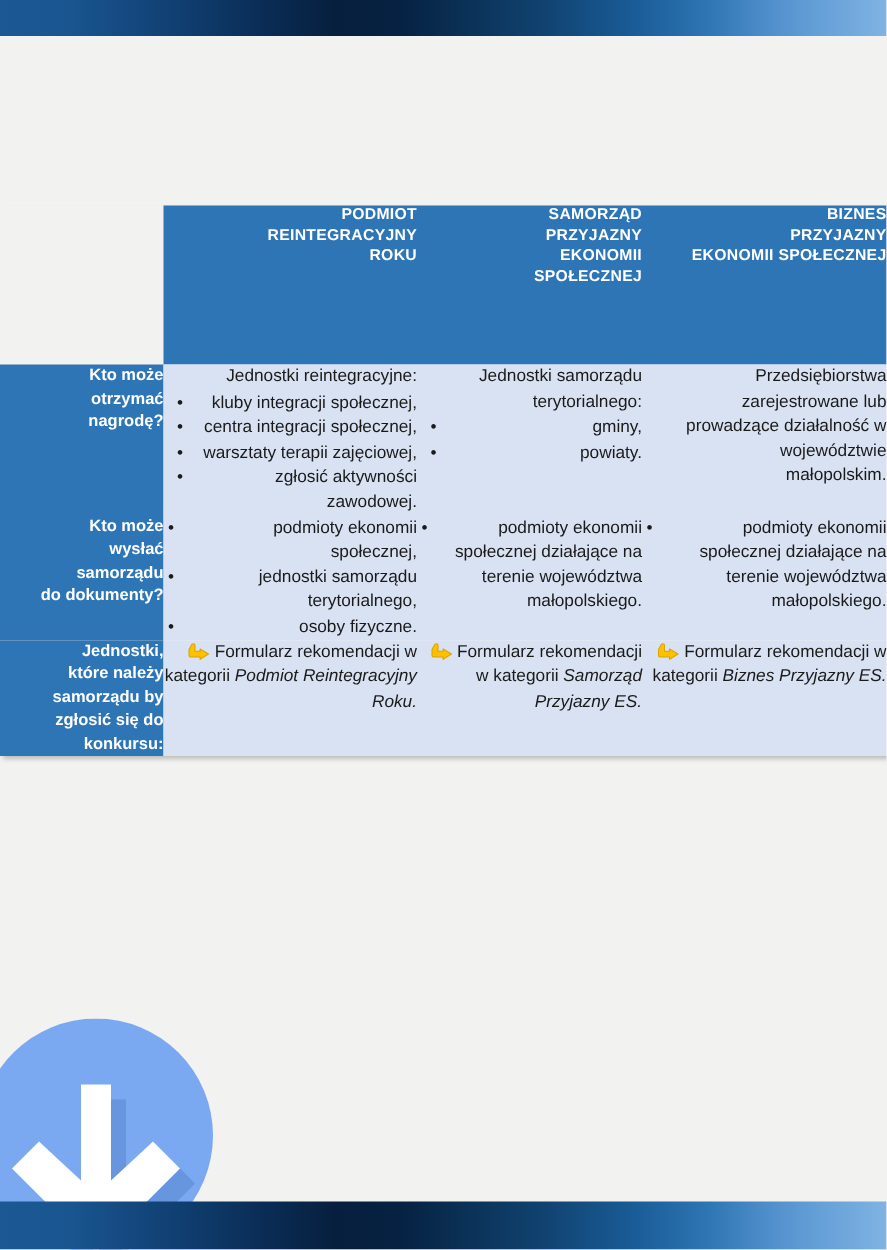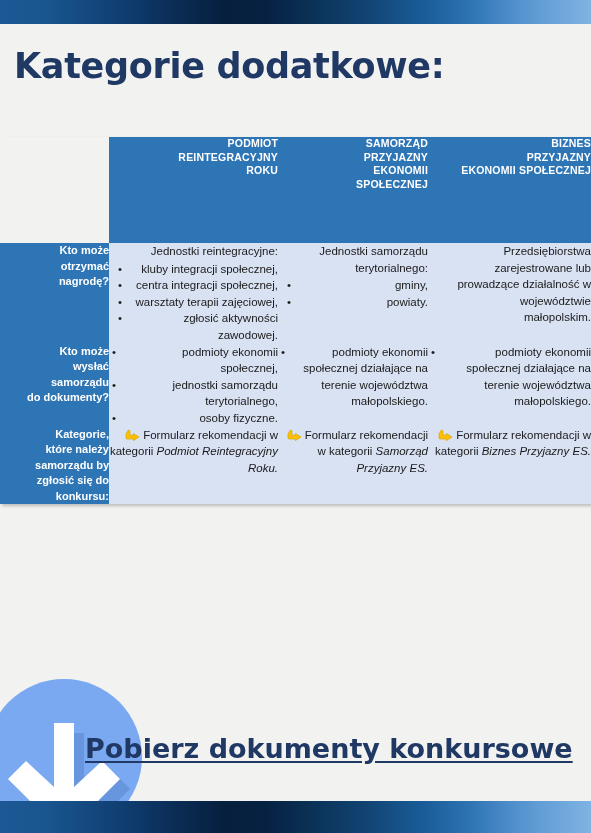--- a/index.html
+++ b/index.html
@@ -189,21 +189,20 @@
     cursor: pointer;
   }
 </style>
 </head>
 <body>
 
 <div id="slide">
 
   <div id="top-banner" class="banner"></div>
 
-  <div id="page-title">Kategorie dodatkowe:</div>
 
   <table id="comparison-table">
     <colgroup>
       <col class="c0">
         <col class="c1">
         <col class="c2">
         <col class="c3">
     </colgroup>
     <tbody>
       <tr>
@@ -274,21 +273,21 @@
         </td>
         <td class="body-cell">
           <ul class="flush">
             <li>podmioty ekonomii społecznej działające na terenie województwa małopolskiego.</li>
           </ul>
         </td>
       </tr>
 
       <tr>
         <td class="rowhead">
-          <span>Kategorie,</span><br>
+          <span>Jednostki,</span><br>
           <span>które należy</span><br>
           <span>samorządu by</span><br>
           <span>zgłosić się do</span><br>
           <span>konkursu:</span>
         </td>
         <td class="body-cell">
           <span class="hand-icon">
             <svg width="15" height="12" viewBox="0 0 15 12">
               <path d="M1 5.0 L1 9.0 Q1 10 2 10 L8.4 10 L8.4 11.6 L14 8.0 L8.4 4.6 L8.4 6.2 L5.0 6.2 L5.0 2.4 Q5.0 1.2 3.9 1.2 Q2.6 1.2 2.3 2.6 Z" fill="#ffc000" stroke="#d9a300" stroke-width="0.7" stroke-linejoin="round"></path>
             </svg>
@@ -313,17 +312,16 @@
   </table>
 
   <div id="download-icon">
     <div class="circle"></div>
     <svg width="156" height="156" viewBox="0 0 156 156">
       <path d="M68 44 L68 108 L40 82 L22 100 L78 156 L134 100 L116 82 L88 108 L88 44 Z" fill="rgba(40,80,150,0.22)" transform="translate(10,10)"></path>
       <path d="M68 44 L68 108 L40 82 L22 100 L78 156 L134 100 L116 82 L88 108 L88 44 Z" fill="#ffffff"></path>
     </svg>
   </div>
 
-  <div id="download-link">Pobierz dokumenty konkursowe</div>
 
   <div id="bottom-banner" class="banner"></div>
 
 </div>
 
 </body></html>

